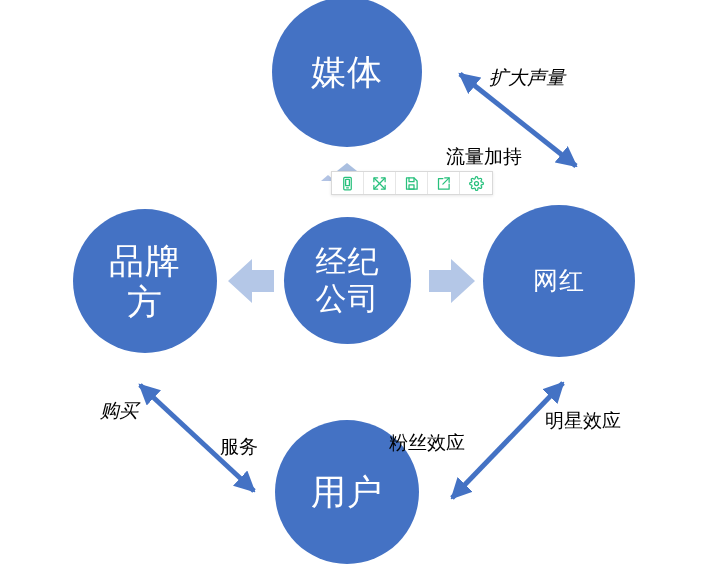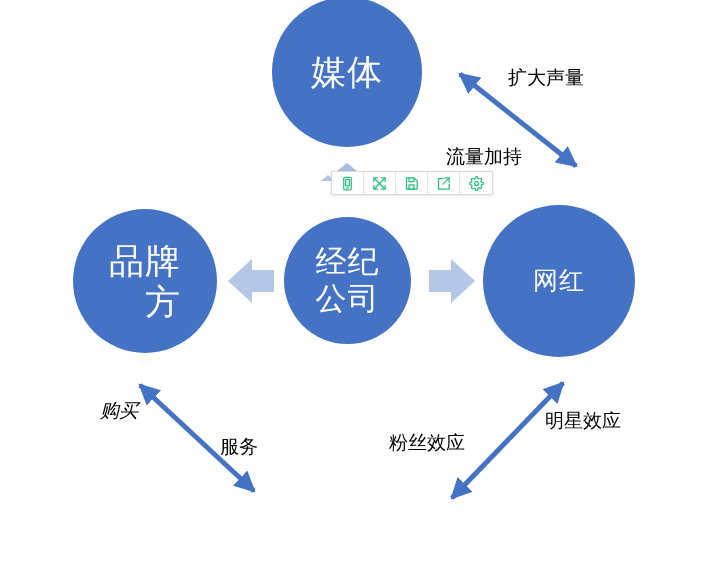--- a/index.html
+++ b/index.html
@@ -30,21 +30,20 @@
     text-align: center;
     line-height: 1.18;
     font-weight: 400;
     letter-spacing: 1px;
     box-sizing: border-box;
   }
   .node-label {
     display: block;
     white-space: pre-line;
     padding: 0 4px;
-    text-align: right;
   }
   #node-media     { left: 272px; top:  -3px; width: 150px; height: 150px; font-size: 35px; }
   #node-brand     { left:  73px; top: 209px; width: 144px; height: 144px; font-size: 35px; }
   #node-agency    { left: 284px; top: 217px; width: 127px; height: 127px; font-size: 31px; }
   #node-influencer{ left: 483px; top: 205px; width: 152px; height: 152px; font-size: 25px; }
   #node-user      { left: 275px; top: 420px; width: 144px; height: 144px; font-size: 35px; }
 
   
   #connectors {
     position: absolute;
@@ -56,21 +55,21 @@
   #connectors .hit { pointer-events: stroke; }
 
   
   .edge-label {
     position: absolute;
     color: #000000;
     font-size: 19px;
     white-space: nowrap;
     font-family: "Liberation Sans", "DejaVu Sans", sans-serif;
   }
-  #label-amplify  { left: 508px; top:  65px; }
+  #label-amplify  { left: 489px; top:  65px; font-style: italic; }
   #label-traffic  { left: 446px; top: 144px; text-align: right; }
   #label-purchase { left:  100px; top: 398px; font-style: italic; }
   #label-service  { left: 220px; top: 434px; }
   #label-fan      { left: 389px; top: 430px; }
   #label-star     { left: 545px; top: 408px; }
 
   
   #floating-toolbar {
     position: absolute;
     left: 331px;
@@ -158,20 +157,23 @@
 
   <div class="node" id="node-brand">
     <span class="node-label">品牌
 方</span>
   </div>
 
   <div class="node" id="node-influencer">
     <span class="node-label">网红</span>
   </div>
 
+  <div class="node" id="node-user">
+    <span class="node-label">用户</span>
+  </div>
 
   <div class="edge-label" id="label-amplify">扩大声量</div>
 
   <div class="edge-label" id="label-traffic">流量加持</div>
 
   <div class="edge-label" id="label-purchase">购买</div>
 
   <div class="edge-label" id="label-service">服务</div>
 
   <div class="edge-label" id="label-star">明星效应</div>

